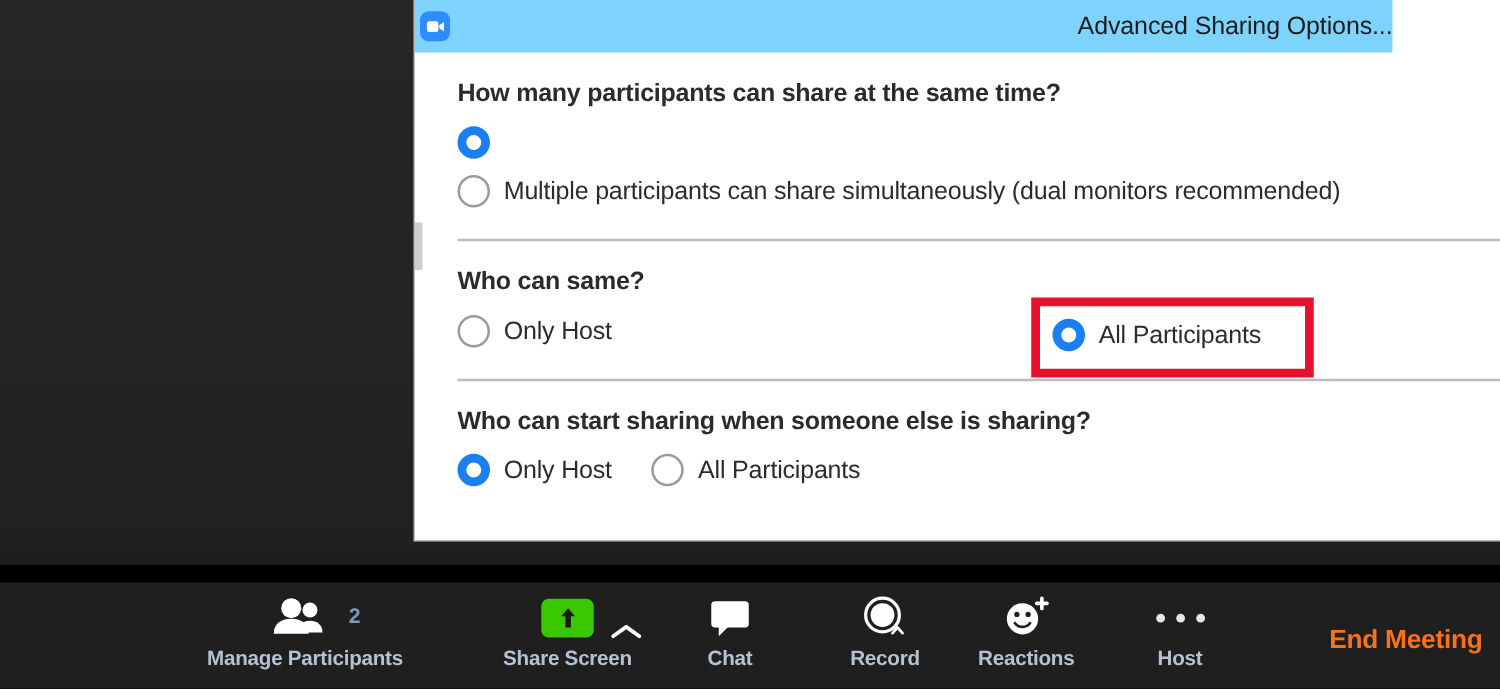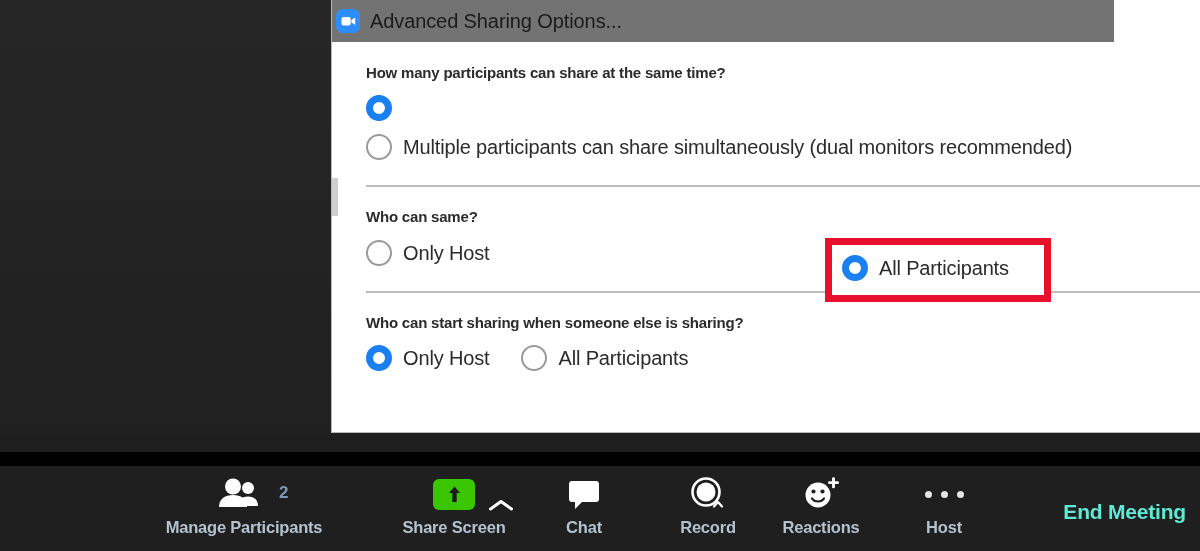--- a/index.html
+++ b/index.html
@@ -35,37 +35,38 @@
     border-left:1px solid #b9b9b9;
     border-bottom:1px solid #b9b9b9;
   }
   .dialog-edge-strip {
     position:absolute; left:0px; top:178px; width:6px; height:38px;
     background:#cfcfcf;
   }
   .titlebar {
     position:absolute; left:0; top:0; width:782px; height:42px;
     display:flex; align-items:center; padding-left:4px;
-    background:#737373;
+    background:#7dd3fc;
+    justify-content:space-between;
   }
   .zoom-logo {
     width:24px; height:24px; border-radius:7px; background:#2d8cff;
     display:flex; align-items:center; justify-content:center;
     flex:0 0 auto;
   }
   .titlebar-text {
     font-size:20px; color:#1b1b1b; margin-left:10px;
     letter-spacing:-0.1px; white-space:nowrap;
   }
 
   
   .dialog-body { position:absolute; left:0; top:42px; width:869px; }
   .section { position:relative; padding-left:34px; }
   .q-heading {
-    font-size:15px; font-weight:bold; color:#2b2b2b;
+    font-size:20px; font-weight:bold; color:#2b2b2b;
     letter-spacing:-0.2px; white-space:nowrap;
   }
   .divider {
     height:2px; background:#bdbdbd; margin-left:34px; margin-right:0;
   }
   .opt-row { display:flex; align-items:center; white-space:nowrap; }
 
   .radio {
     width:26px; height:26px; border-radius:50%;
     flex:0 0 auto; position:relative; display:inline-block;
@@ -114,21 +115,21 @@
   .share-square {
     width:42px; height:31px; border-radius:6px; background:#3ac600;
     display:flex; align-items:center; justify-content:center;
   }
   .caret-btn {
     position:absolute; top:22px; width:34px; height:34px;
     display:flex; align-items:center; justify-content:center;
   }
   .end-meeting {
     position:absolute; top:500px; right:14px;
-    font-size:21px; font-weight:bold; color:#5eead4;
+    font-size:21px; font-weight:bold; color:#f97316;
     letter-spacing:-0.2px;
   }
   .dots { display:flex; gap:9px; align-items:center; }
   .dot { width:7px; height:7px; border-radius:50%; background:#e6e6e6; }
 </style>
 </head>
 <body>
 
 <div id="root">
 

